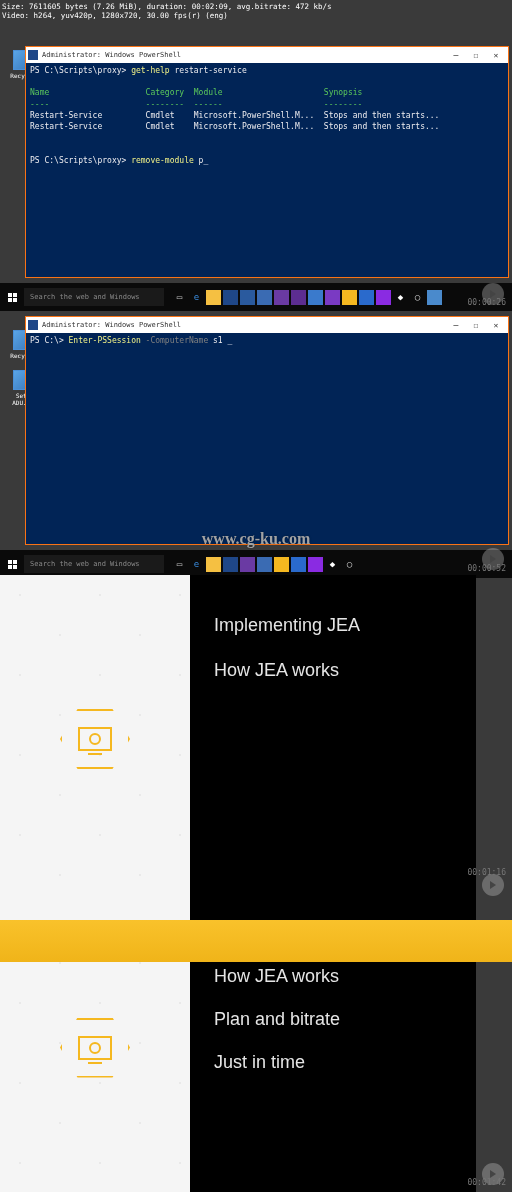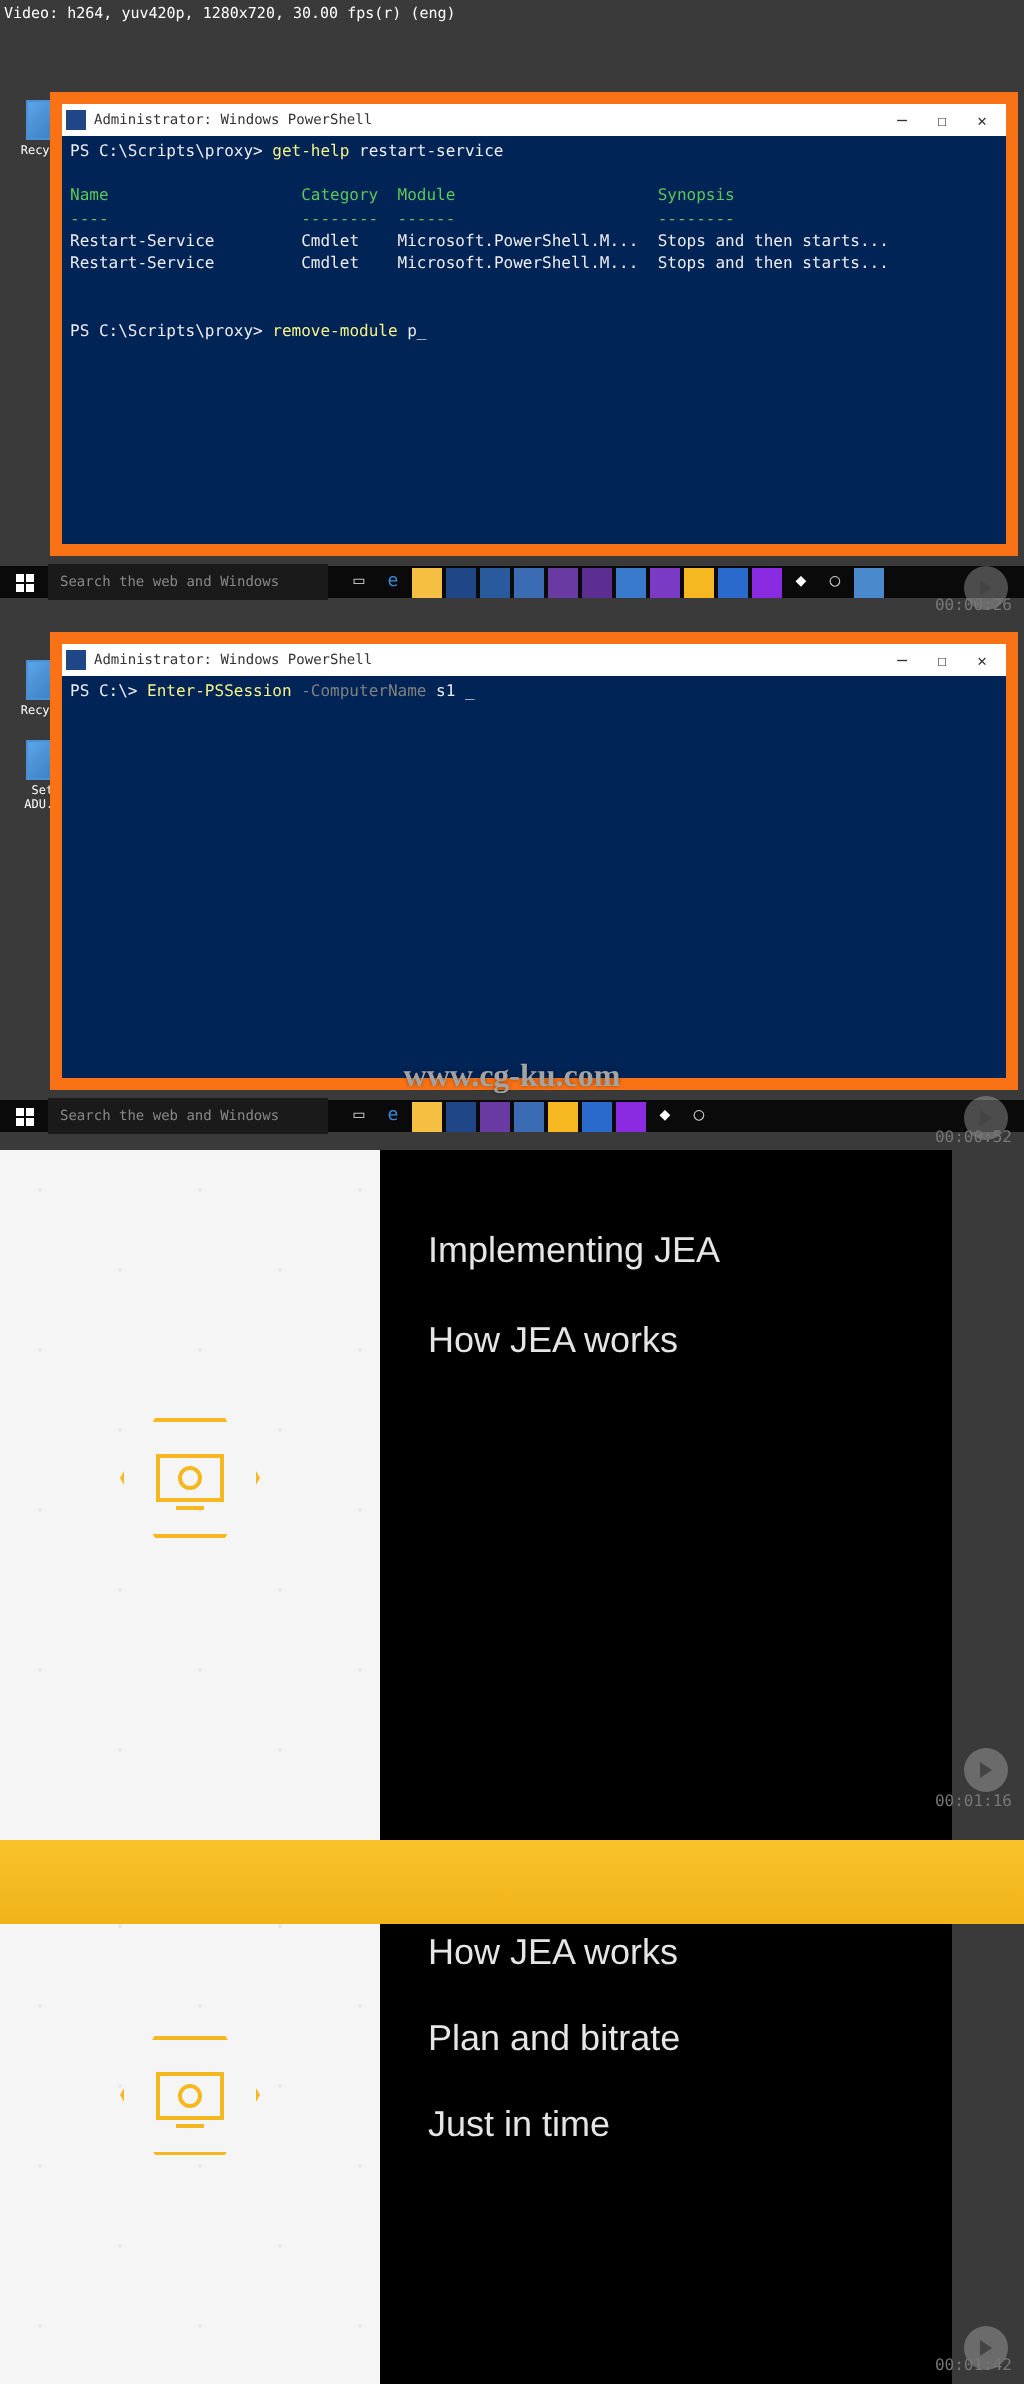--- a/index.html
+++ b/index.html
@@ -35,21 +35,21 @@
       border: 1px solid #4a90d9;
       background: linear-gradient(135deg, #5aa5e8, #3878bb);
       margin: 0 auto 2px;
     }
     .recycle1 { top: 50px; }
     .recycle2 { top: 330px; }
     .setadu { top: 370px; }
     .ps-window {
       position: absolute;
       background: #ffffff;
-      border: 6px solid #f97316;
+      border: 1px solid #f97316;
       display: flex;
       flex-direction: column;
     }
     .ps1 { left: 25px; top: 46px; width: 484px; height: 232px; }
     .ps2 { left: 25px; top: 316px; width: 484px; height: 229px; }
     .ps-titlebar {
       height: 16px;
       background: #fff;
       display: flex;
       align-items: center;
@@ -84,21 +84,21 @@
       line-height: 1.4;
       white-space: pre;
     }
     .ps-yellow { color: #f3f388; }
     .ps-gray { color: #808080; }
     .ps-green { color: #5bc85b; }
     .taskbar {
       position: absolute;
       left: 0;
       width: 512px;
-      height: 16px;
+      height: 28px;
       background: #0a0a0a;
       display: flex;
       align-items: center;
     }
     .tb1 { top: 283px; }
     .tb2 { top: 550px; }
     .start-btn {
       width: 24px; height: 22px;
       display: flex; align-items: center; justify-content: center;
       color: #fff;
@@ -130,21 +130,21 @@
     }
     .timestamp-badge {
       position: absolute;
       right: 6px;
       color: #777;
       font-size: 8px;
       z-index: 5;
     }
     .ts1 { top: 298px; }
     .ts2 { top: 564px; }
-    .ts3 { top: 896px; }
+    .ts3 { top: 868px; }
     .circle-btn {
       position: absolute;
       right: 8px;
       width: 22px;
       height: 22px;
       border-radius: 50%;
       background: rgba(200,200,200,0.35);
       display: flex;
       align-items: center;
       justify-content: center;
@@ -262,20 +262,21 @@
     .faded-text {
       color: #555;
       font-size: 18px;
     }
     .ts4 { position: absolute; right: 6px; top: 1178px; color:#777; font-size:8px; z-index:5; }
   </style>
 </head>
 <body>
 
 <div class="video-meta">
+  <div>Size: 7611605 bytes (7.26 MiB), duration: 00:02:09, avg.bitrate: 472 kb/s</div>
   <div>Video: h264, yuv420p, 1280x720, 30.00 fps(r) (eng)</div>
 </div>
 
 <div class="desktop-icon recycle1">
   <div class="icon-img"></div>
   <div>Recycle</div>
 </div>
 <div class="desktop-icon recycle2">
   <div class="icon-img"></div>
   <div>Recycle</div>

